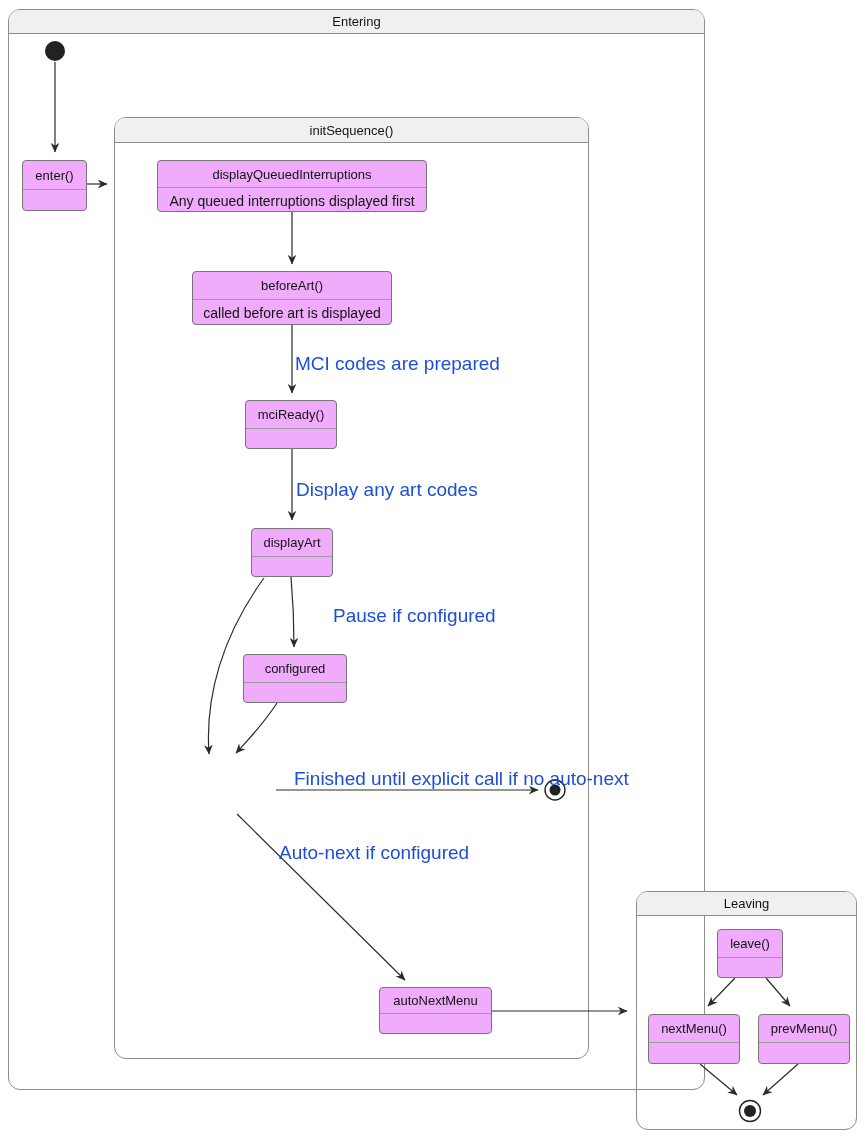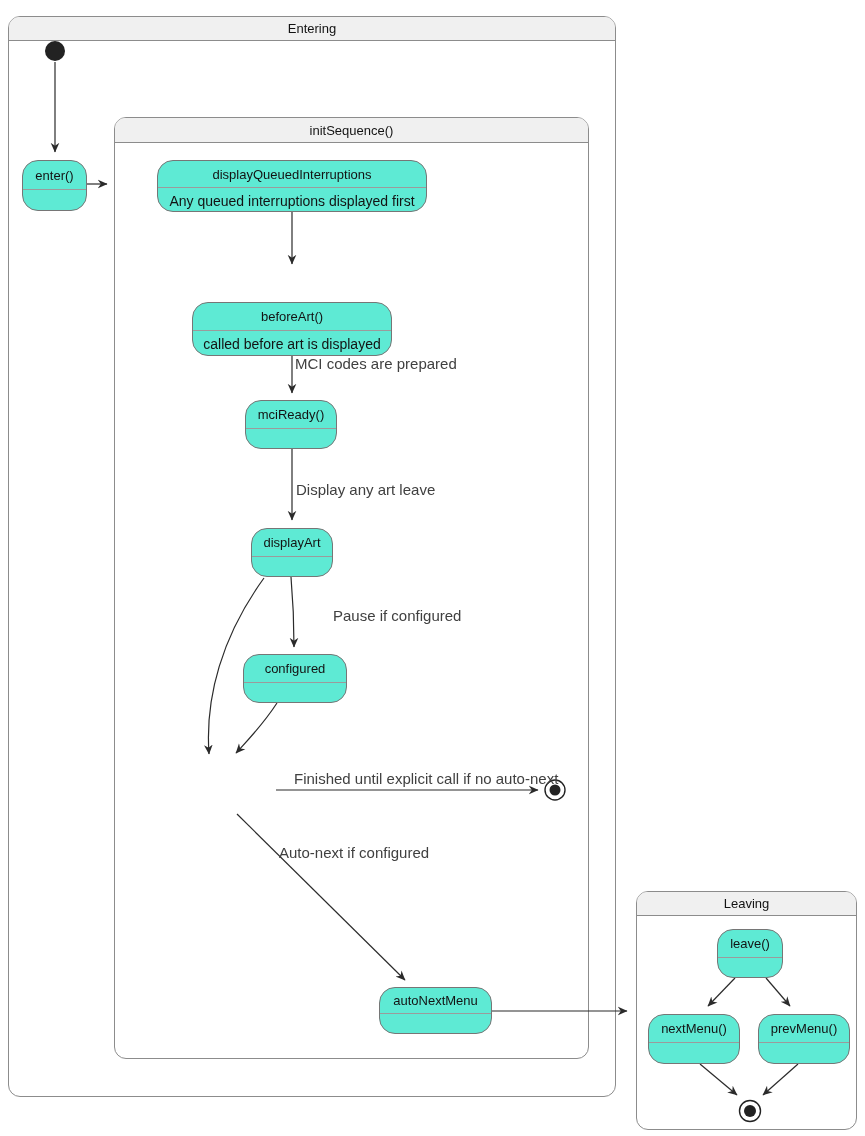--- a/index.html
+++ b/index.html
@@ -12,43 +12,43 @@
     background:transparent; box-sizing:border-box; z-index:1;
   }
   .container-title {
     background:#f0f0f0; border-bottom:1px solid #8c8c8c;
     border-radius:10px 10px 0 0;
     display:flex; align-items:center; justify-content:center;
     font-size:13px; color:#131313;
   }
   .edges { position:absolute; left:0; top:0; z-index:2; pointer-events:none; }
   .state {
-    position:absolute; background:#5eead4; border:1.2px solid #767676;
-    border-radius:16px; box-sizing:border-box; z-index:3; overflow:hidden;text-align:right;
+    position:absolute; background:#f0abfc; border:1.2px solid #767676;
+    border-radius:4px; box-sizing:border-box; z-index:3; overflow:hidden;text-align:right;
   }
   .state-title {
     display:flex; align-items:center; justify-content:center;
     font-size:13px; white-space:nowrap;
   }
   .state-body {
     border-top:1px solid #9b9b9b;
     display:flex; align-items:center; justify-content:center;
     font-size:14px; white-space:nowrap;
   }
   .edge-label {
-    position:absolute; font-size:15px; line-height:16px; white-space:nowrap;
-    color:#404040; z-index:4;
+    position:absolute; font-size:19px; line-height:16px; white-space:nowrap;
+    color:#1d4ed8; z-index:4;
   }
 </style>
 </head>
 <body>
 
 <div class="canvas">
 
-  <div class="container" style="left:8px; top:16px; width:608px; height:1081px;">
+  <div class="container" style="left:8px; top:9px; width:697px; height:1081px;">
     <div class="container-title" style="height:23px;">Entering</div>
   </div>
 
   <div class="container" style="left:114px; top:117px; width:475px; height:942px;">
     <div class="container-title" style="height:24px;">initSequence()</div>
   </div>
 
   <div class="container" style="left:636px; top:891px; width:221px; height:239px;">
     <div class="container-title" style="height:23px;">Leaving</div>
   </div>
@@ -90,21 +90,21 @@
   <div class="state" style="left:22px; top:160px; width:65px; height:51px;">
     <div class="state-title" style="height:28px;">enter()</div>
     <div class="state-body" style="height:22px;"></div>
   </div>
 
   <div class="state" style="left:157px; top:160px; width:270px; height:52px;">
     <div class="state-title" style="height:26px;">displayQueuedInterruptions</div>
     <div class="state-body" style="height:25px;">Any queued interruptions displayed first</div>
   </div>
 
-  <div class="state" style="left:192px; top:271px; width:200px; height:54px;margin-top:31px;">
+  <div class="state" style="left:192px; top:271px; width:200px; height:54px;">
     <div class="state-title" style="height:27px;">beforeArt()</div>
     <div class="state-body" style="height:26px;">called before art is displayed</div>
   </div>
 
   <div class="state" style="left:251px; top:528px; width:82px; height:49px;">
     <div class="state-title" style="height:27px;">displayArt</div>
     <div class="state-body" style="height:21px;"></div>
   </div>
 
   <div class="state" style="left:245px; top:400px; width:92px; height:49px;">
@@ -132,18 +132,18 @@
     <div class="state-title" style="height:27px;">nextMenu()</div>
     <div class="state-body" style="height:22px;"></div>
   </div>
 
   <div class="state" style="left:758px; top:1014px; width:92px; height:50px;">
     <div class="state-title" style="height:27px;">prevMenu()</div>
     <div class="state-body" style="height:22px;"></div>
   </div>
 
   <div class="edge-label" style="left:295px; top:356px;">MCI codes are prepared</div>
-  <div class="edge-label" style="left:296px; top:482px;">Display any art leave</div>
+  <div class="edge-label" style="left:296px; top:482px;">Display any art codes</div>
   <div class="edge-label" style="left:297px; top:608px;margin-left:36px;">Pause if configured</div>
   <div class="edge-label" style="left:294px; top:771px;">Finished until explicit call if no auto-next</div>
   <div class="edge-label" style="left:279px; top:845px;">Auto-next if configured</div>
 
 </div>
 
 </body></html>

